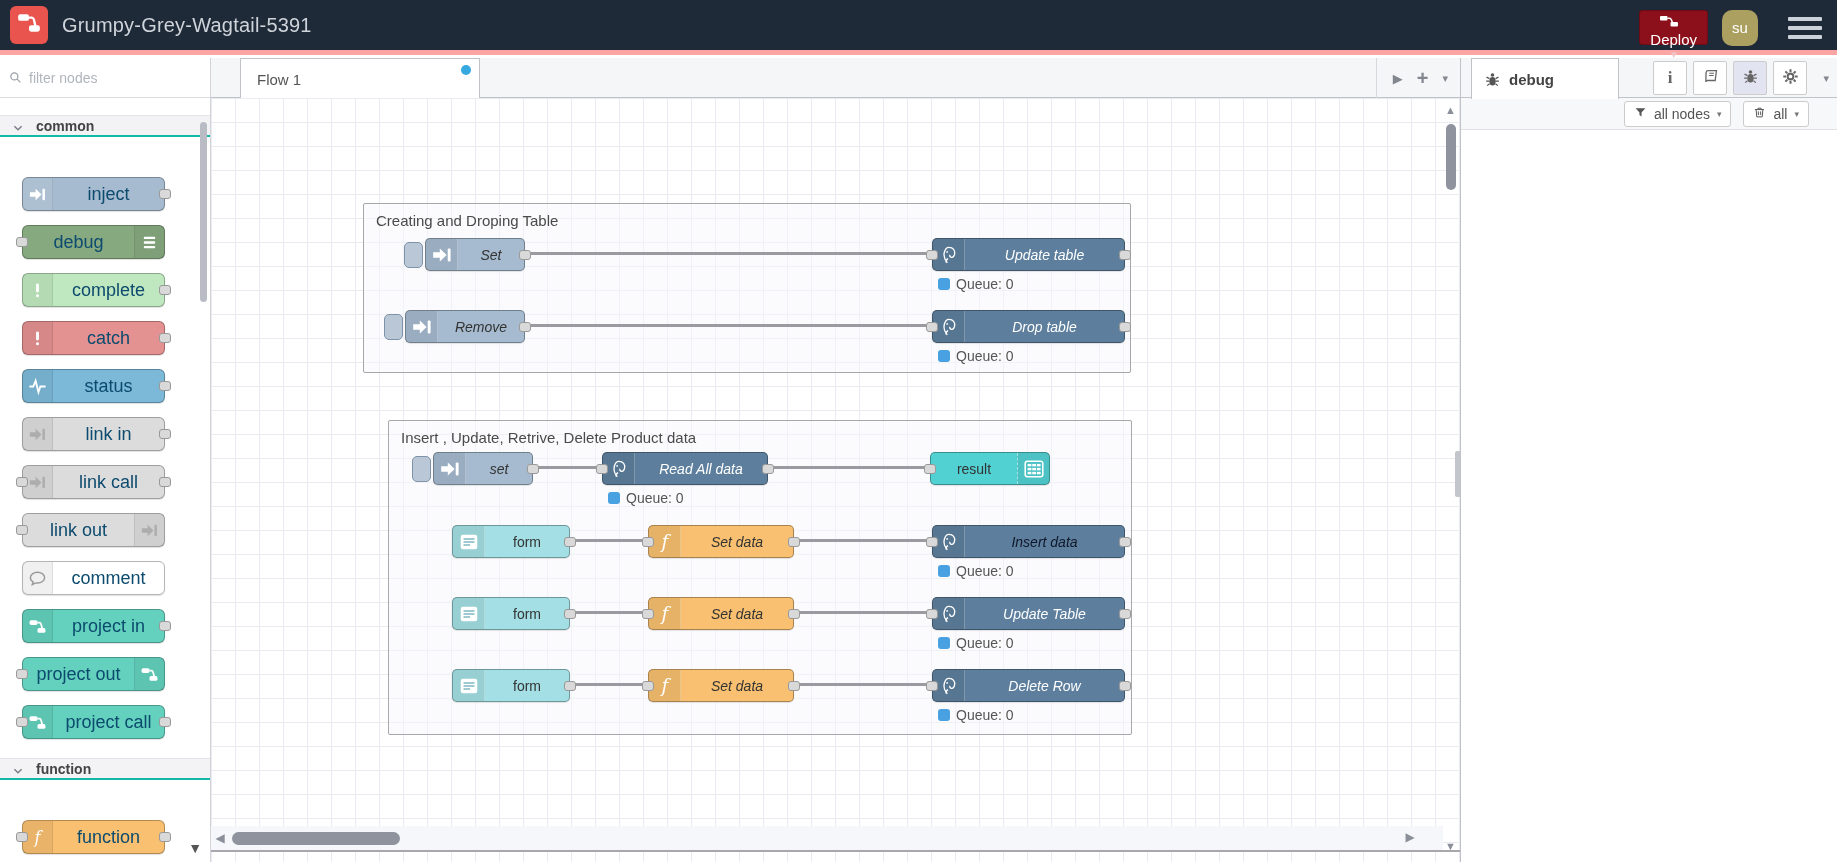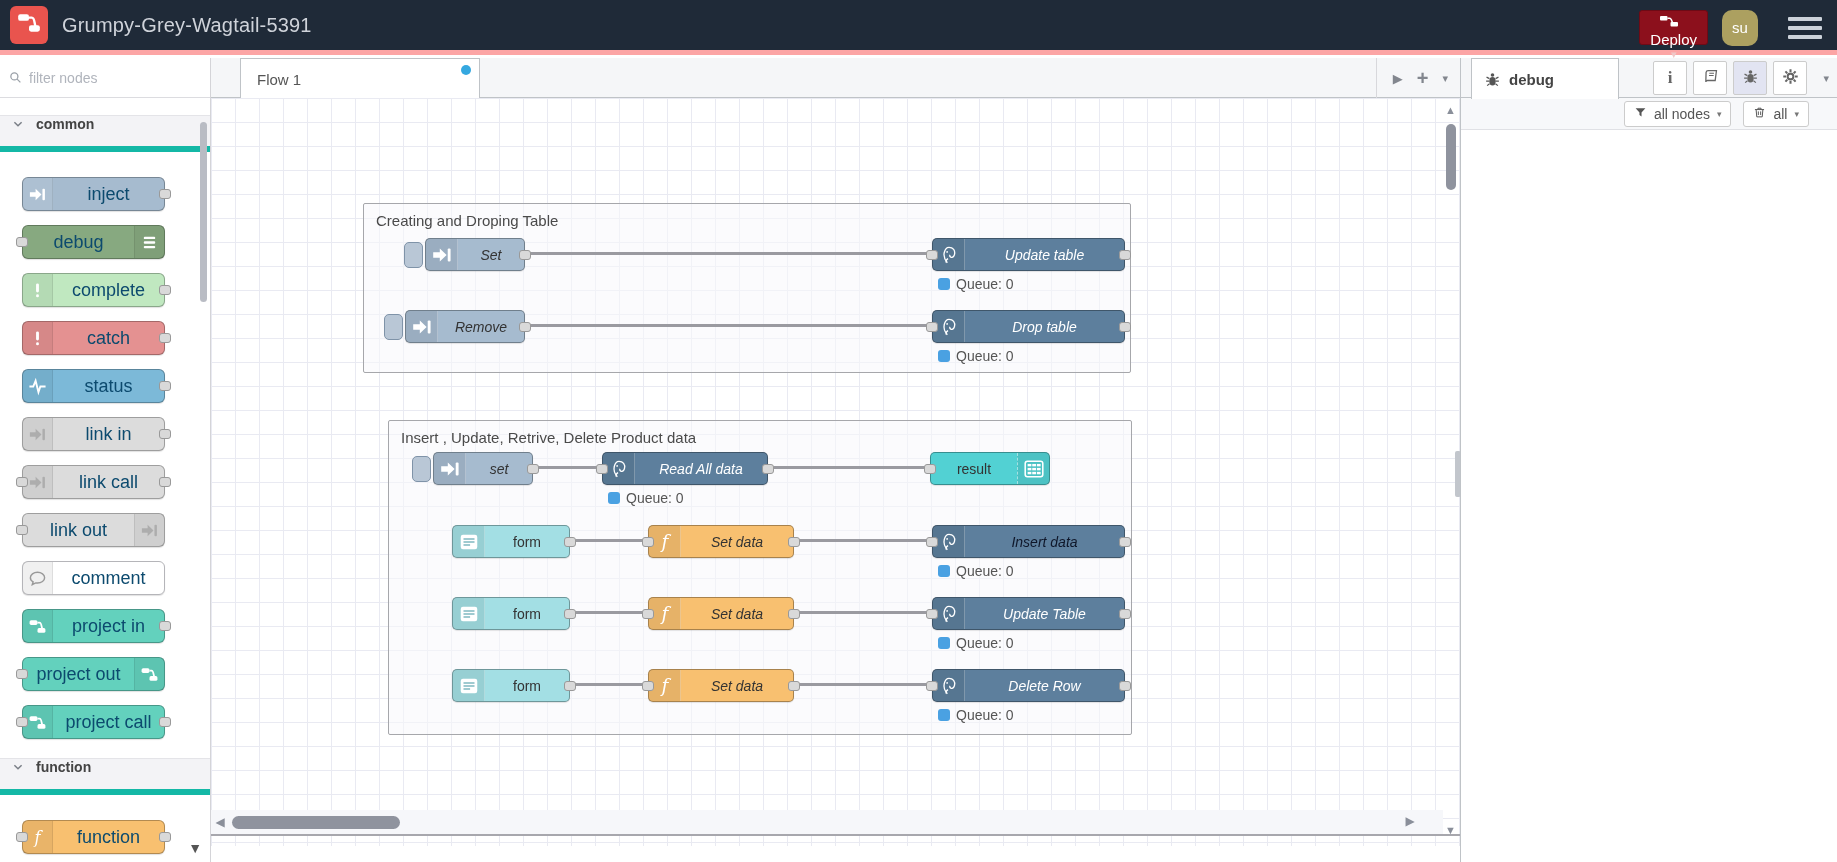--- a/index.html
+++ b/index.html
@@ -21,35 +21,35 @@
   .burger { width:34px; display:flex; flex-direction:column; gap:5px; margin-right:15px; cursor:pointer; }
   .burger i { display:block; height:4px; border-radius:1px; background:#ccd2da; }
 
   
   #palette { position:absolute; left:0; top:58px; width:211px; bottom:0; background:#fff; border-right:1px solid #d4d4d8; }
   #palette-search { height:40px; border-bottom:1px solid #dcdce0; display:flex; align-items:center; padding:0 8px; background:#fff; }
   #palette-search .micon { width:15px; height:15px; color:#9aa0a8; margin-right:6px; }
   #palette-search input { border:0; outline:none; font-size:14px; color:#555; width:150px; font-family:inherit; background:transparent; }
   #palette-search input::placeholder { color:#b0b4bc; }
   #palette-body { position:relative; height:calc(100% - 40px); overflow:hidden; }
-  .cat-header { height:37px; background:#f3f3f6; border-top:1px solid #e4e4e8; border-bottom:6px solid #14b8a6; display:flex; padding-left:12px; cursor:pointer; }
+  .cat-header { height:22px; background:#f3f3f6; border-top:1px solid #e4e4e8; border-bottom:2px solid #14b8a6; display:flex; align-items:center; padding-left:12px; cursor:pointer; }
   .cat-header .cchev { width:12px; height:12px; color:#7a7f87; margin-right:12px; }
   .cat-header .clabel { font-size:14px; font-weight:bold; color:#444; }
   .pal-item { position:absolute; left:22px; width:143px; height:34px; border:1px solid rgba(0,0,0,.28); border-radius:6px; display:flex; box-shadow:0 1px 1px rgba(0,0,0,.12); cursor:grab; }
   .pal-icon { width:30px; height:100%; display:flex; align-items:center; justify-content:center; background:rgba(0,0,0,.06); color:#fff; flex:none; }
   .pal-icon.right { border-left:1px solid rgba(0,0,0,.08); } .pal-icon.left { border-right:1px solid rgba(0,0,0,.08); }
   .pal-icon svg { width:19px; height:19px; }
   .pal-label { flex:1; display:flex; align-items:center; justify-content:center; font-size:18px; color:#0c4a6e; }
   .port { position:absolute; width:12px; height:10px; background:#d9d9d9; border:1px solid #999; border-radius:3px; top:11px; }
   .port.in { left:-7px; } .port.out { right:-7px; }
   #palette-scrollbar { position:absolute; right:3px; top:64px; width:7px; height:180px; background:#b9bcc4; border-radius:4px; }
   #palette-more { position:absolute; right:8px; bottom:6px; color:#555; font-size:14px; cursor:pointer; }
 
   
-  #workspace { position:absolute; left:211px; top:58px; width:1249px; bottom:16px; }
+  #workspace { position:absolute; left:211px; top:58px; width:1249px; bottom:0; }
   #flow-tabbar { position:relative; height:40px; background:#f5f6f8; border-bottom:1px solid #bfc3c7; }
   #flow-tab { position:absolute; left:29px; top:0; width:240px; height:41px; background:#fff; border:1px solid #bfc3c7; border-bottom:none; display:flex; align-items:center; padding-left:16px; font-size:15px; color:#555; cursor:pointer; }
   #flow-tab .moddot { position:absolute; right:8px; top:6px; width:10px; height:10px; border-radius:50%; background:#35a8e0; }
   .tab-controls { position:absolute; right:12px; top:0; height:40px; display:flex; align-items:center; gap:14px; border-left:1px solid #d8d8dc; padding-left:16px; }
   .tab-controls span { color:#82868e; cursor:pointer; }
   .tc-next { font-size:13px; } .tc-add { font-size:20px; font-weight:bold; } .tc-list { font-size:11px; }
 
   #canvas { position:absolute; left:0; top:40px; right:0; bottom:0; background-color:#fff;
     background-image:linear-gradient(#e9eaf2 1px, transparent 1px), linear-gradient(90deg, #e9eaf2 1px, transparent 1px);
     background-size:24px 24px; overflow:hidden; }

